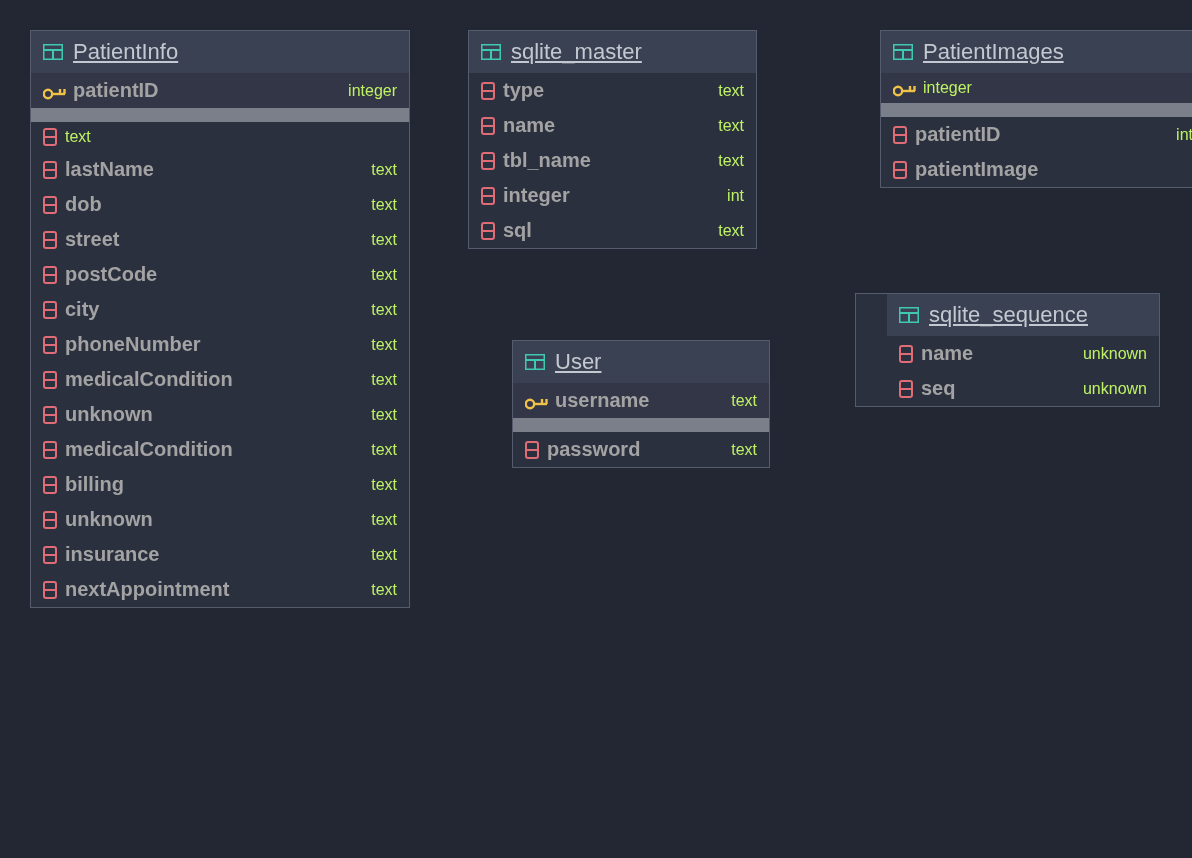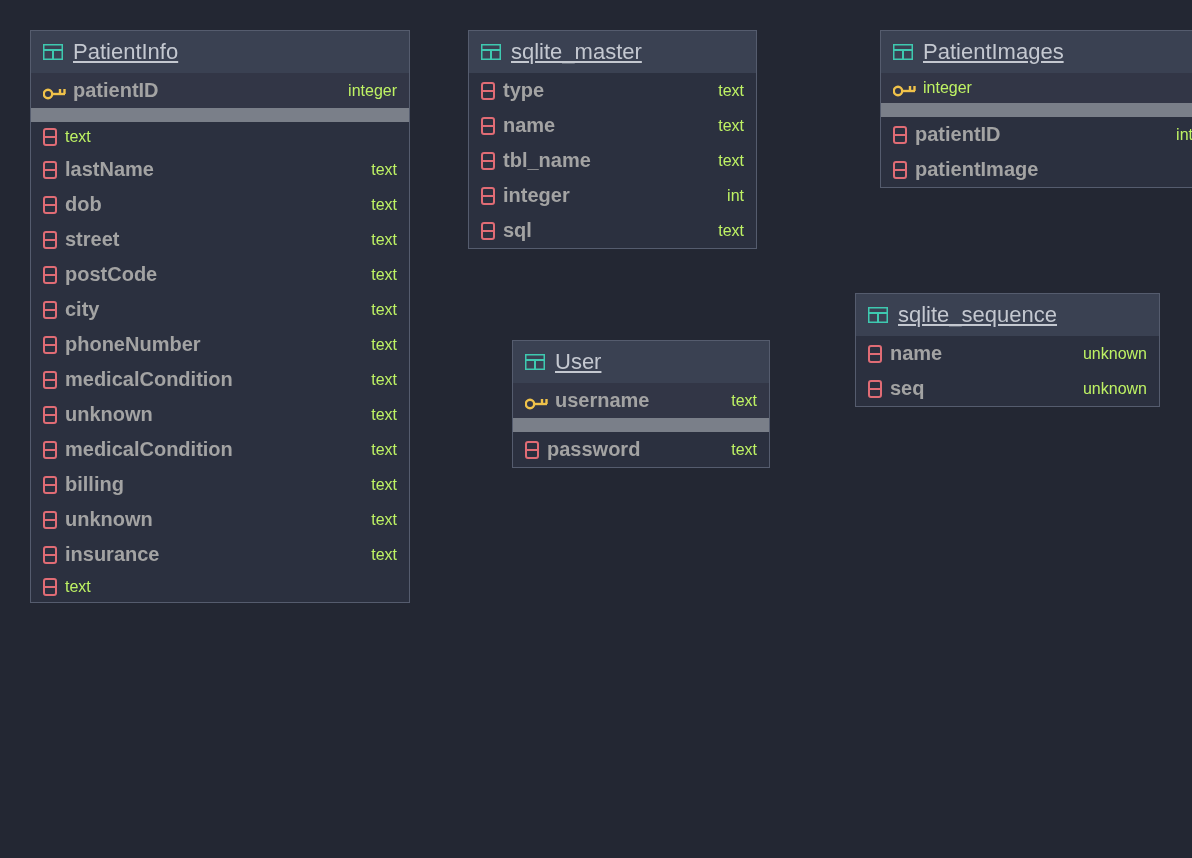--- a/index.html
+++ b/index.html
@@ -223,20 +223,21 @@
       <span class="colname">insurance</span>
       <span class="coltype">text</span>
     </div>
     <div class="row">
       <span class="icon-col">
     <svg width="14" height="18" viewBox="0 0 14 18">
       <rect x="1" y="1" width="12" height="16" rx="2" fill="none" stroke="#e06c75" stroke-width="2"></rect>
       <line x1="1" y1="9" x2="13" y2="9" stroke="#e06c75" stroke-width="2"></line>
     </svg>
   </span>
+      <span class="colname">nextAppointment</span>
       <span class="coltype">text</span>
     </div>
   </div>
 <div class="table-box" style="left: 468px; top: 30px; width: 289px;">
     <div class="table-header">
     <span class="icon-table">
     <svg width="20" height="16" viewBox="0 0 20 16">
       <rect x="0.5" y="0.5" width="19" height="15" fill="none" stroke="#3ec9b0" stroke-width="2" rx="1"></rect>
       <line x1="0" y1="6" x2="20" y2="6" stroke="#3ec9b0" stroke-width="2"></line>
       <line x1="10" y1="6" x2="10" y2="16" stroke="#3ec9b0" stroke-width="2"></line>
@@ -367,21 +368,21 @@
       <span class="icon-col">
     <svg width="14" height="18" viewBox="0 0 14 18">
       <rect x="1" y="1" width="12" height="16" rx="2" fill="none" stroke="#e06c75" stroke-width="2"></rect>
       <line x1="1" y1="9" x2="13" y2="9" stroke="#e06c75" stroke-width="2"></line>
     </svg>
   </span>
       <span class="colname">patientImage</span>
       <span class="coltype">text</span>
     </div>
   </div>
-<div class="table-box" style="left: 855px; top: 293px; width: 305px;">
+<div class="table-box" style="left: 855px; top: 293px; width: 305px; padding-left: 31px;">
     <div class="table-header">
     <span class="icon-table">
     <svg width="20" height="16" viewBox="0 0 20 16">
       <rect x="0.5" y="0.5" width="19" height="15" fill="none" stroke="#3ec9b0" stroke-width="2" rx="1"></rect>
       <line x1="0" y1="6" x2="20" y2="6" stroke="#3ec9b0" stroke-width="2"></line>
       <line x1="10" y1="6" x2="10" y2="16" stroke="#3ec9b0" stroke-width="2"></line>
     </svg>
   </span>
     <span class="title">sqlite_sequence</span>
   </div>

